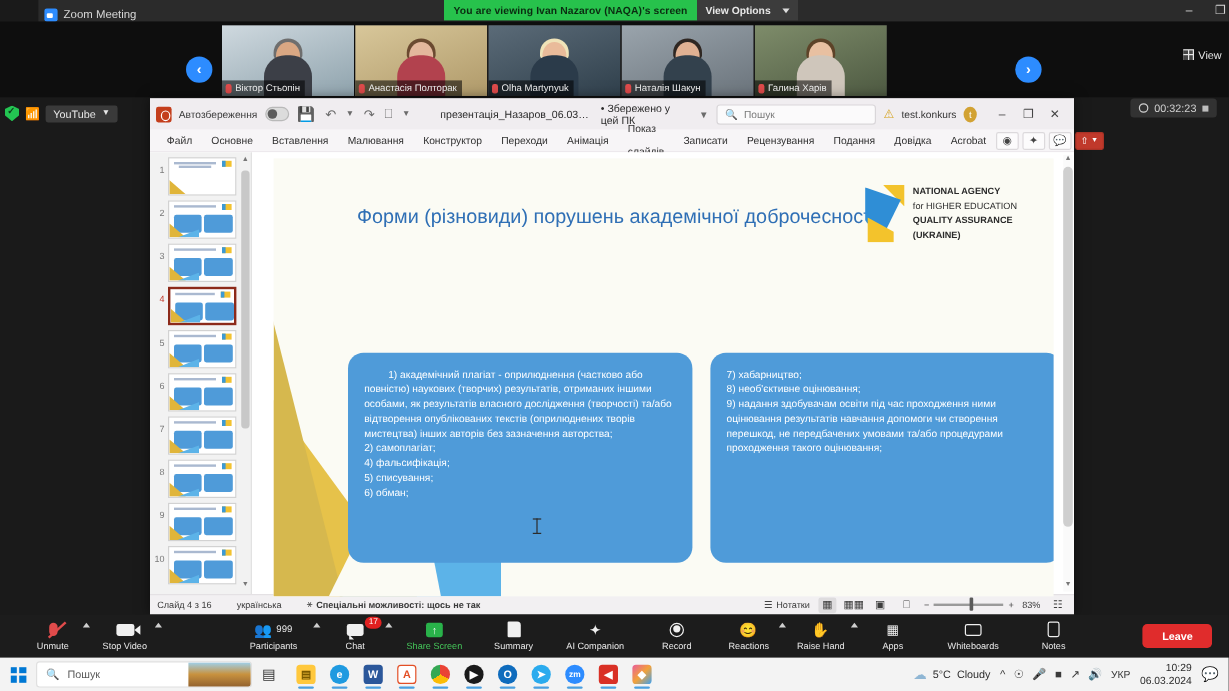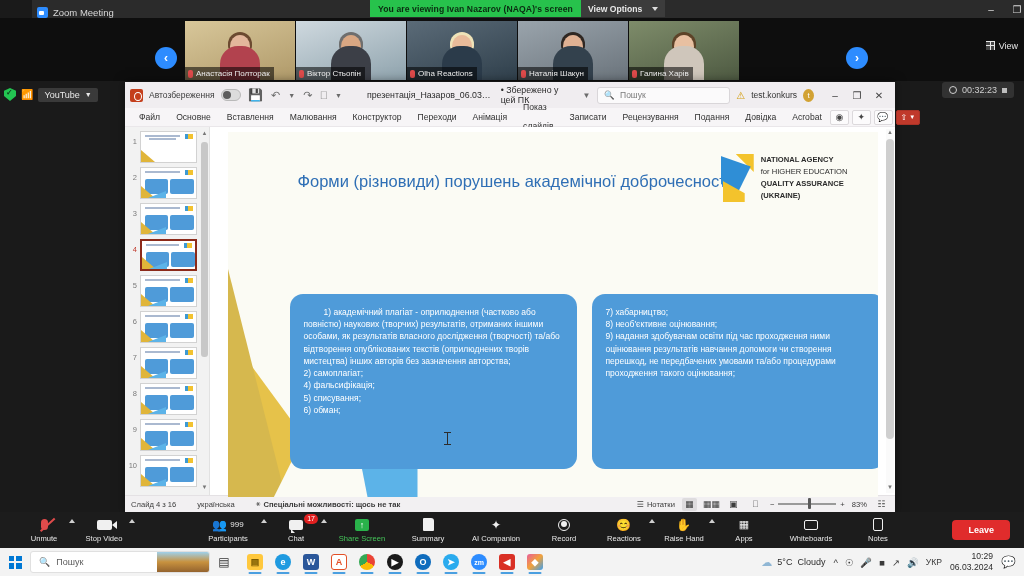--- a/index.html
+++ b/index.html
@@ -494,49 +494,49 @@
           <i></i>
           <i></i>
           <i></i>
         </span>
       <span>View</span>
     </div>
 
     <div class="thumbs">
 
       <div class="thumb">
+        <div class="bg" style="background:linear-gradient(160deg,#cfd9df,#8fa3ad)"></div>
+        <div class="hair" style="background:#6e6e6e"></div>
+        <div class="head" style="background:#d9a783"></div>
+        <div class="person" style="background:#3c3f47"></div>
+        <div class="namebar">
+          <span class="mic"></span>
+          <span>Віктор Стьопін</span>
+        </div>
+      </div>
+
+      <div class="thumb">
         <div class="bg" style="background:linear-gradient(160deg,#d8c79a,#b09a6a)"></div>
         <div class="hair" style="background:#6b4a30"></div>
         <div class="head"></div>
         <div class="person" style="background:#b2424e"></div>
         <div class="namebar">
           <span class="mic"></span>
           <span>Анастасія Полторак</span>
         </div>
       </div>
 
       <div class="thumb">
-        <div class="bg" style="background:linear-gradient(160deg,#cfd9df,#8fa3ad)"></div>
-        <div class="hair" style="background:#6e6e6e"></div>
-        <div class="head" style="background:#d9a783"></div>
-        <div class="person" style="background:#3c3f47"></div>
-        <div class="namebar">
-          <span class="mic"></span>
-          <span>Віктор Стьопін</span>
-        </div>
-      </div>
-
-      <div class="thumb">
         <div class="bg" style="background:linear-gradient(160deg,#5b6b78,#30404c)"></div>
         <div class="hair" style="background:#efe3b8"></div>
         <div class="head" style="background:#e9bb9a"></div>
         <div class="person" style="background:#2b3b4a"></div>
         <div class="namebar">
           <span class="mic"></span>
-          <span>Olha Reactions</span>
+          <span>Olha Martynyuk</span>
         </div>
       </div>
 
       <div class="thumb">
         <div class="bg" style="background:linear-gradient(160deg,#9aa4ac,#6b747c)"></div>
         <div class="hair" style="background:#2f2722"></div>
         <div class="head" style="background:#e0b193"></div>
         <div class="person" style="background:#33414d"></div>
         <div class="namebar">
           <span class="mic"></span>

